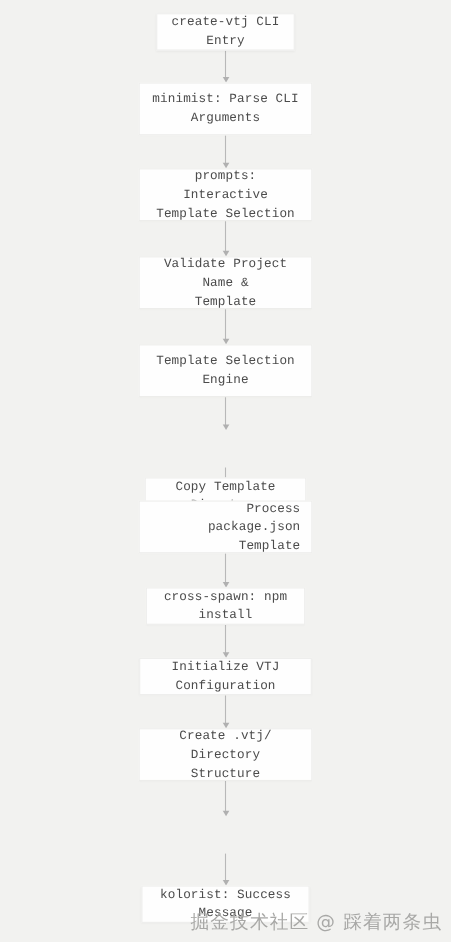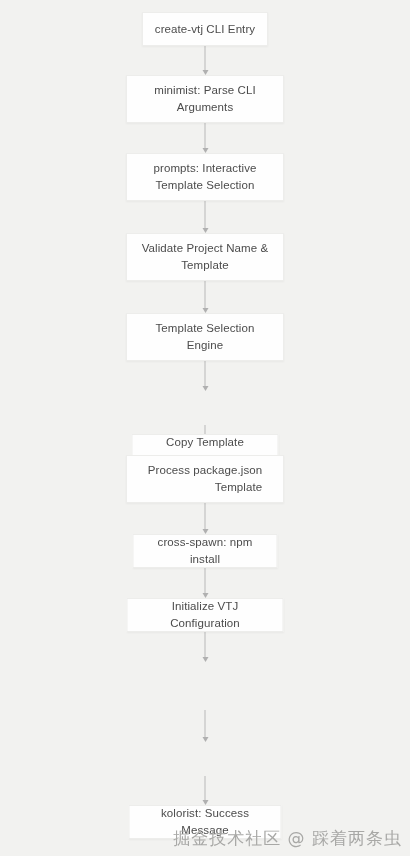--- a/index.html
+++ b/index.html
@@ -16,20 +16,21 @@
     position: relative;
   }
 
   #flowchart {
     position: relative;
     width: 410px;
     height: 856px;
     display: flex;
     flex-direction: column;
     align-items: center;
+    font-family: Liberation Mono, monospace;
   }
 
   .node {
     position: absolute;
     left: 50%;
     transform: translateX(-50%);
     background: #fefefe;
     border: 1px solid #ededeb;
     box-sizing: border-box;
     display: flex;
@@ -141,16 +142,18 @@
 Template Selection</div>
     <div class="node two-line" style="top: 233px; width: 158px;">Validate Project Name &amp;
 Template</div>
     <div class="node two-line" style="top: 313px; width: 158px;">Template Selection
 Engine</div>
     <div class="node one-line" style="top: 410px; width: 147px; margin-top: 24px;">Copy Template Directory</div>
     <div class="node two-line" style="top: 455px; width: 158px; text-align: right;">Process package.json
 Template</div>
     <div class="node one-line" style="top: 534px; width: 145px;">cross-spawn: npm install</div>
     <div class="node one-line" style="top: 598px; width: 157px;">Initialize VTJ Configuration</div>
+    <div class="node two-line" style="top: 662px; width: 158px;">Create .vtj/ Directory
+Structure</div>
     <div class="node one-line" style="top: 805px; width: 153px;">kolorist: Success Message</div>
   </div>
 
 <div id="watermark">掘金技术社区 @ 踩着两条虫</div>
 
 </body></html>

